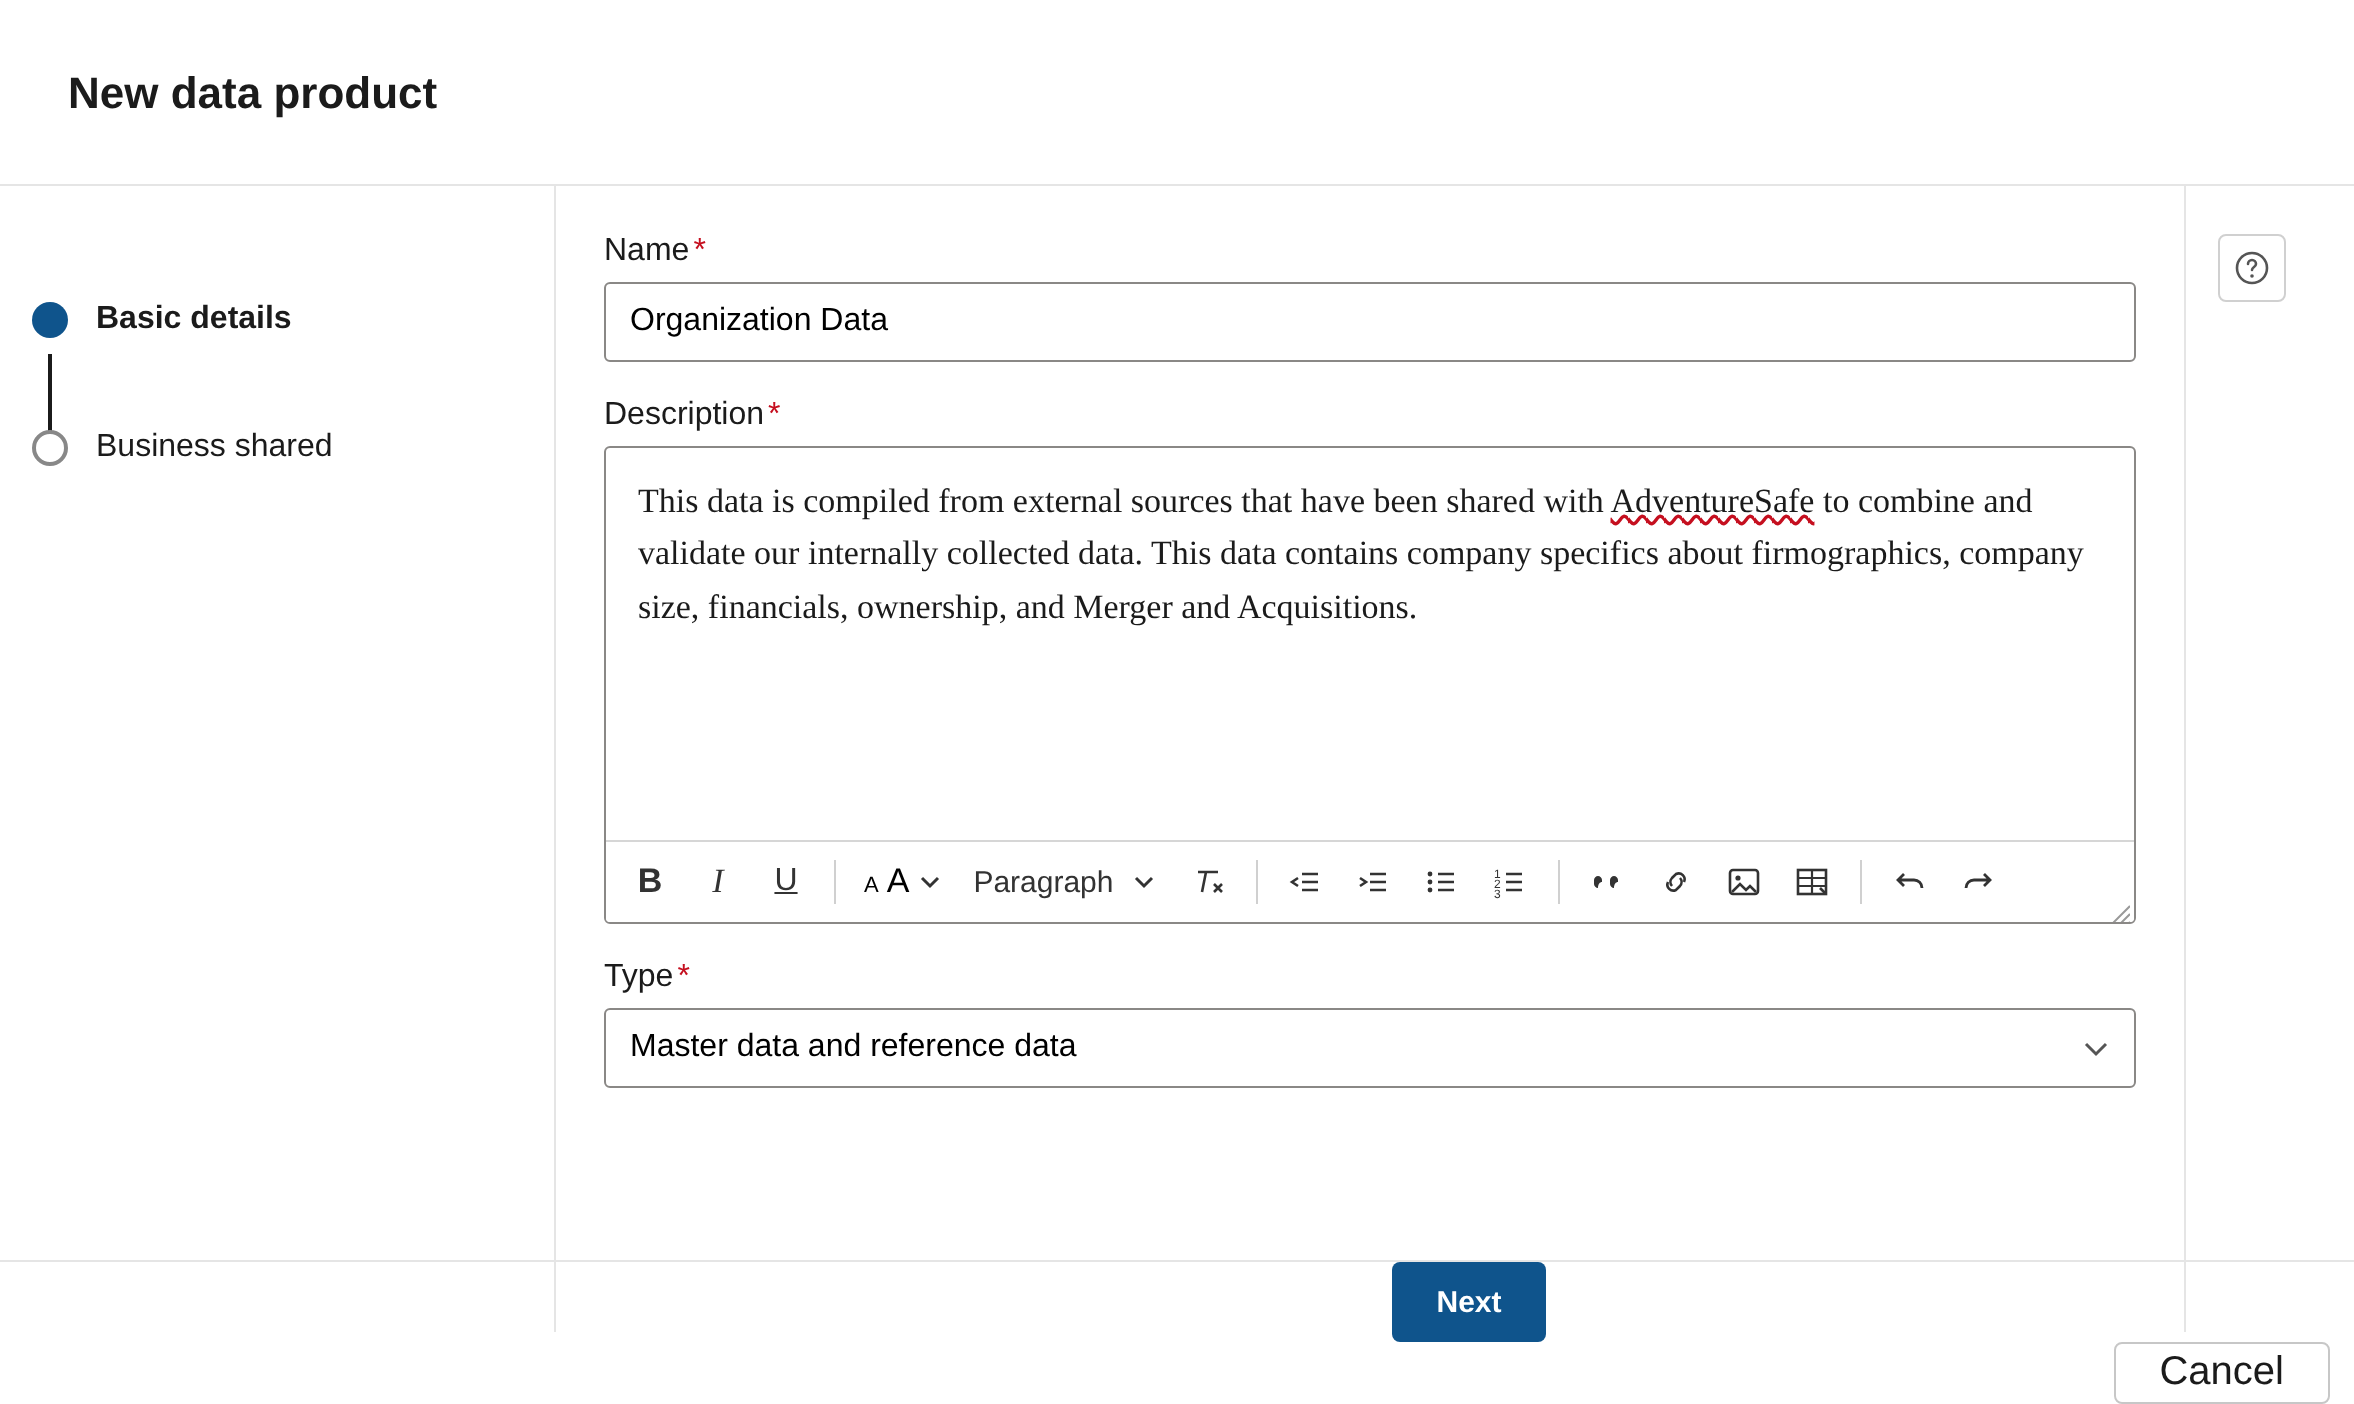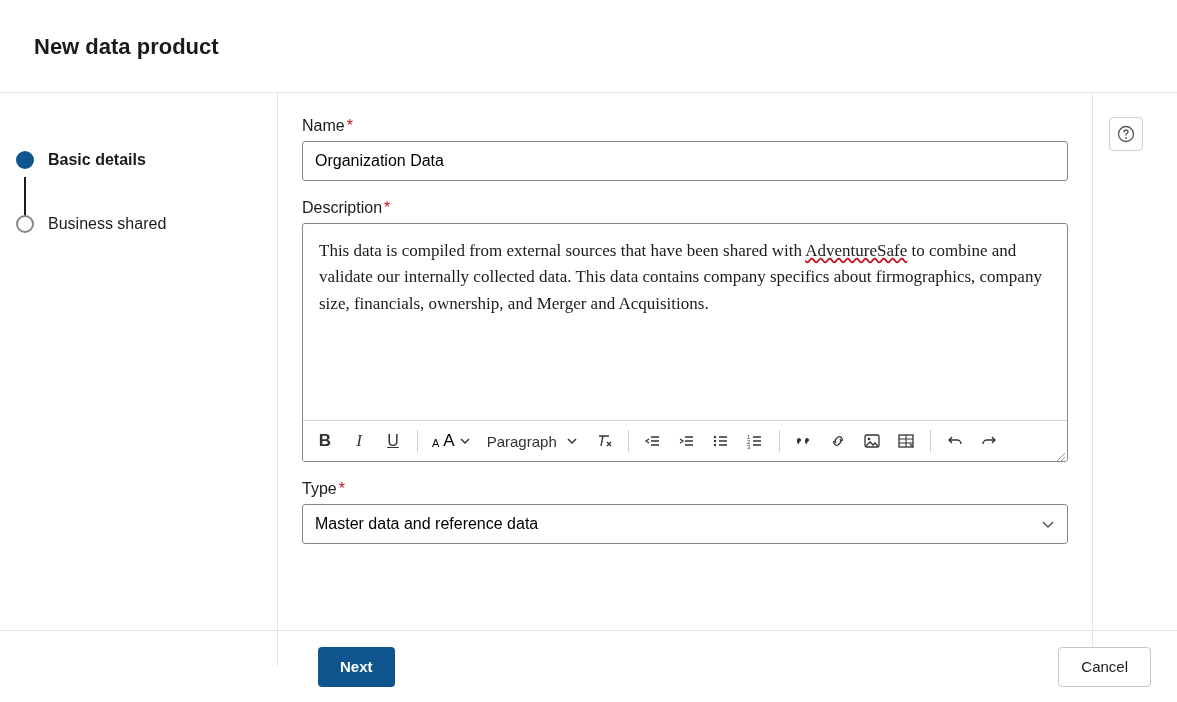--- a/index.html
+++ b/index.html
@@ -44,24 +44,24 @@
   .tpara { display: inline-flex; align-items: center; gap: 9px; padding: 0 8px; height: 32px; background: transparent; border: none; font-size: 15px; cursor: pointer; color:#333; }
   .tfontsize { display: inline-flex; align-items: center; gap: 4px; padding: 0 6px; height: 32px; background: transparent; border: none; cursor: pointer; }
   .bold-glyph { font-weight: 800; font-size: 17px; }
   .italic-glyph { font-style: italic; font-family: Georgia, serif; font-size: 17px; }
   .under-glyph { text-decoration: underline; font-size: 16px; }
 
   
   .help-btn { width: 34px; height: 34px; border: 1px solid #d0d0d0; border-radius: 4px; background: #fff; display: flex; align-items: center; justify-content: center; cursor: pointer; }
 
   
-  .footer { position: absolute; left: 0; right: 0; bottom: 0; height: 72px; border-top: 1px solid #e5e5e5; display: flex; align-items: center; padding: 0 26px; }
+  .footer { position: absolute; left: 0; right: 0; bottom: 0; height: 72px; border-top: 1px solid #e5e5e5; display: flex; align-items: center; padding: 0 12px; flex-direction: column; }
   .footer-left { margin-left: 292px; }
   .btn-primary { background: #0f548c; color: #fff; border: none; border-radius: 4px; height: 40px; padding: 0 22px; font-size: 15px; font-weight: 600; cursor: pointer; }
-  .btn-secondary { margin-left: auto; background: #fff; color: #1b1b1b; border: 1px solid #c7c7c7; border-radius: 4px; height: 40px; padding: 0 22px; font-size: 15px; cursor: pointer; }
+  .btn-secondary { margin-left: auto; background: #fff; color: #1b1b1b; border: 1px solid #c7c7c7; border-radius: 4px; height: 40px; padding: 0 22px; font-size: 20px; cursor: pointer; }
 
   svg { display: block; }
 </style>
 </head>
 <body>
 
 <div class="page">
 
   <div class="header">
     <h1>New data product</h1>

